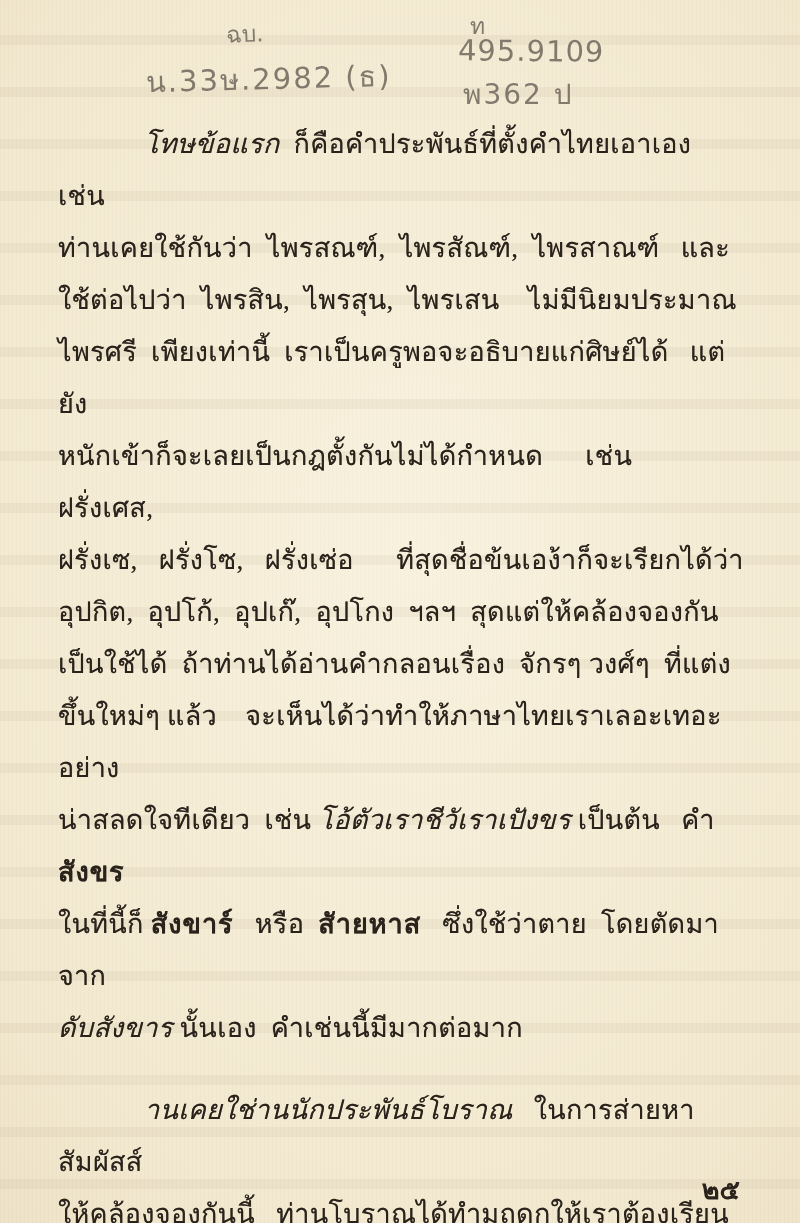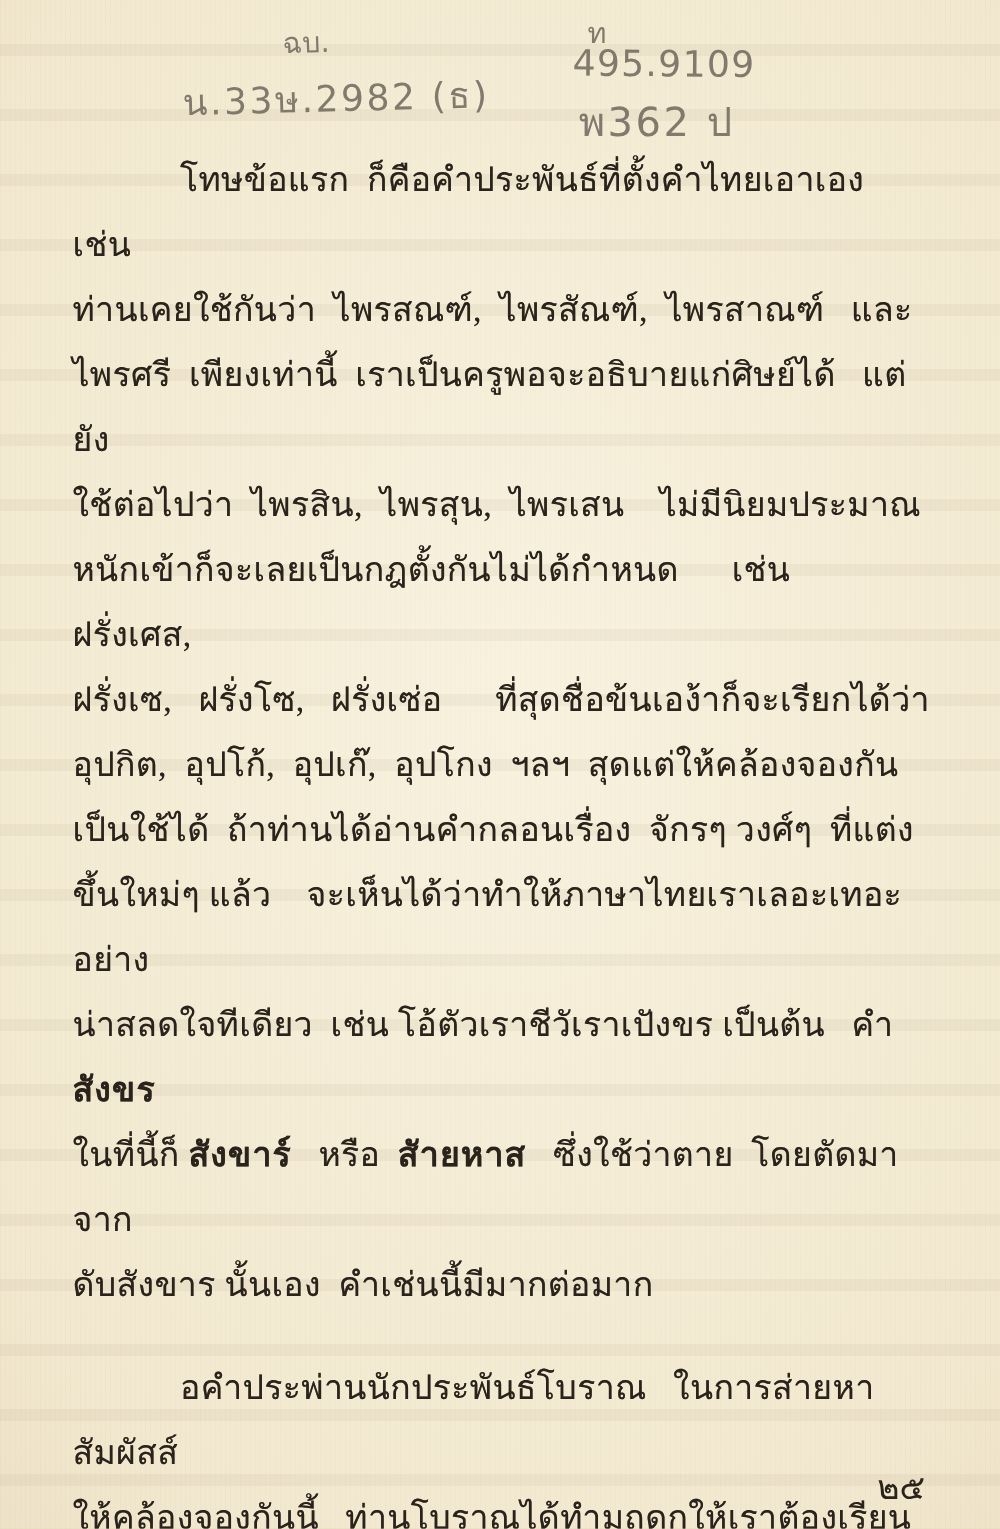--- a/index.html
+++ b/index.html
@@ -31,37 +31,37 @@
   }
   .annot{
     position:absolute;color:var(--pencil);
     font-family:"DejaVu Sans","Liberation Sans",sans-serif;
     opacity:.85;white-space:nowrap;
   }
   .annot-abbr{left:226px;top:16px;font-size:23px;transform:rotate(-2deg);}
   .annot-left-call{left:146px;top:56px;font-size:29px;letter-spacing:2px;transform:rotate(-1.5deg);}
   .annot-right-letter{left:470px;top:8px;font-size:23px;}
   .annot-right-call1{left:458px;top:34px;font-size:29px;letter-spacing:1px;transform:rotate(.5deg);}
-  .annot-right-call2{left:463px;top:72px;font-size:32px;letter-spacing:2px;}
+  .annot-right-call2{left:463px;top:72px;font-size:28px;letter-spacing:2px;}
   .textblock{
     position:absolute;left:58px;top:118px;width:692px;
   }
   .para{margin:0;}
   .para-gap{margin-top:30px;}
   .line{
     font-size:27px;line-height:52px;white-space:pre-wrap;
     letter-spacing:.3px;
     text-shadow:0 0 .4px rgba(42,35,27,.55);
   }
   .line.indent{text-indent:86px;}
-  .it{}
+  .it{font-style:italic;}
   .bd{font-weight:bold;letter-spacing:1px;}
   .pagenum{
     position:absolute;right:60px;bottom:12px;
-    font-size:27px;font-weight:normal;color:var(--ink);
+    font-size:27px;font-weight:bold;color:var(--ink);
   }
 </style>
 </head>
 <body>
 
 <div class="page">
 
   <span class="annot annot-abbr">ฉบ.</span>
 
   <span class="annot annot-left-call">น.33ษ.2982 (ธ)</span>
@@ -69,32 +69,32 @@
   <span class="annot annot-right-letter">ท</span>
 
   <span class="annot annot-right-call1">495.9109</span>
 
   <span class="annot annot-right-call2">พ362 ป</span>
 
   <div class="textblock">
       <div class="para">
         <div class="line indent"><span class="it">โทษข้อแรก</span><span>  ก็คือคำประพันธ์ที่ตั้งคำไทยเอาเอง    เช่น</span></div>
         <div class="line"><span>ท่านเคยใช้กันว่า  ไพรสณฑ์,  ไพรสัณฑ์,  ไพรสาณฑ์   และ</span></div>
+        <div class="line"><span>ใช้ต่อไปว่า  ไพรสิน,  ไพรสุน,  ไพรเสน    ไม่มีนิยมประมาณ</span></div>
         <div class="line"><span>ไพรศรี  เพียงเท่านี้  เราเป็นครูพอจะอธิบายแก่ศิษย์ได้   แต่ยัง</span></div>
-        <div class="line"><span>ใช้ต่อไปว่า  ไพรสิน,  ไพรสุน,  ไพรเสน    ไม่มีนิยมประมาณ</span></div>
         <div class="line"><span>หนักเข้าก็จะเลยเป็นกฎตั้งกันไม่ได้กำหนด      เช่น    ฝรั่งเศส,</span></div>
         <div class="line"><span>ฝรั่งเซ,   ฝรั่งโซ,   ฝรั่งเซ่อ      ที่สุดชื่อข้นเอง้าก็จะเรียกได้ว่า</span></div>
         <div class="line"><span>อุปกิต,  อุปโก้,  อุปเก๊,  อุปโกง  ฯลฯ  สุดแต่ให้คล้องจองกัน</span></div>
         <div class="line"><span>เป็นใช้ได้  ถ้าท่านได้อ่านคำกลอนเรื่อง  จักรๆ วงศ์ๆ  ที่แต่ง</span></div>
         <div class="line"><span>ขึ้นใหม่ๆ แล้ว    จะเห็นได้ว่าทำให้ภาษาไทยเราเลอะเทอะอย่าง</span></div>
         <div class="line"><span>น่าสลดใจทีเดียว  เช่น </span><span class="it">โอ้ตัวเราชีวัเราเปังขร</span><span> เป็นต้น   คำ </span><span class="bd">สังขร</span></div>
         <div class="line"><span>ในที่นี้ก็ </span><span class="bd">สังขาร์</span><span>   หรือ  </span><span class="bd">สัายหาส</span><span>   ซึ่งใช้ว่าตาย  โดยตัดมาจาก</span></div>
         <div class="line"><span class="it">ดับสังขาร</span><span> นั้นเอง  คำเช่นนี้มีมากต่อมาก</span></div>
       </div>
       <div class="para para-gap">
-        <div class="line indent"><span class="it">อคำประพ่านนักประพันธ์โบราณ</span><span>   ในการส่ายหาสัมผัสส์</span></div>
+        <div class="line indent"><span class="it">านเคยใช่านนักประพันธ์โบราณ</span><span>   ในการส่ายหาสัมผัสส์</span></div>
         <div class="line"><span>ให้คล้องจองกันนี้   ท่านโบราณได้ทำมฤดกให้เราต้องเรียนมาก</span></div>
       </div>
     </div>
 
   <div class="pagenum">๒๕</div>
 
 </div>
 
 </body></html>

